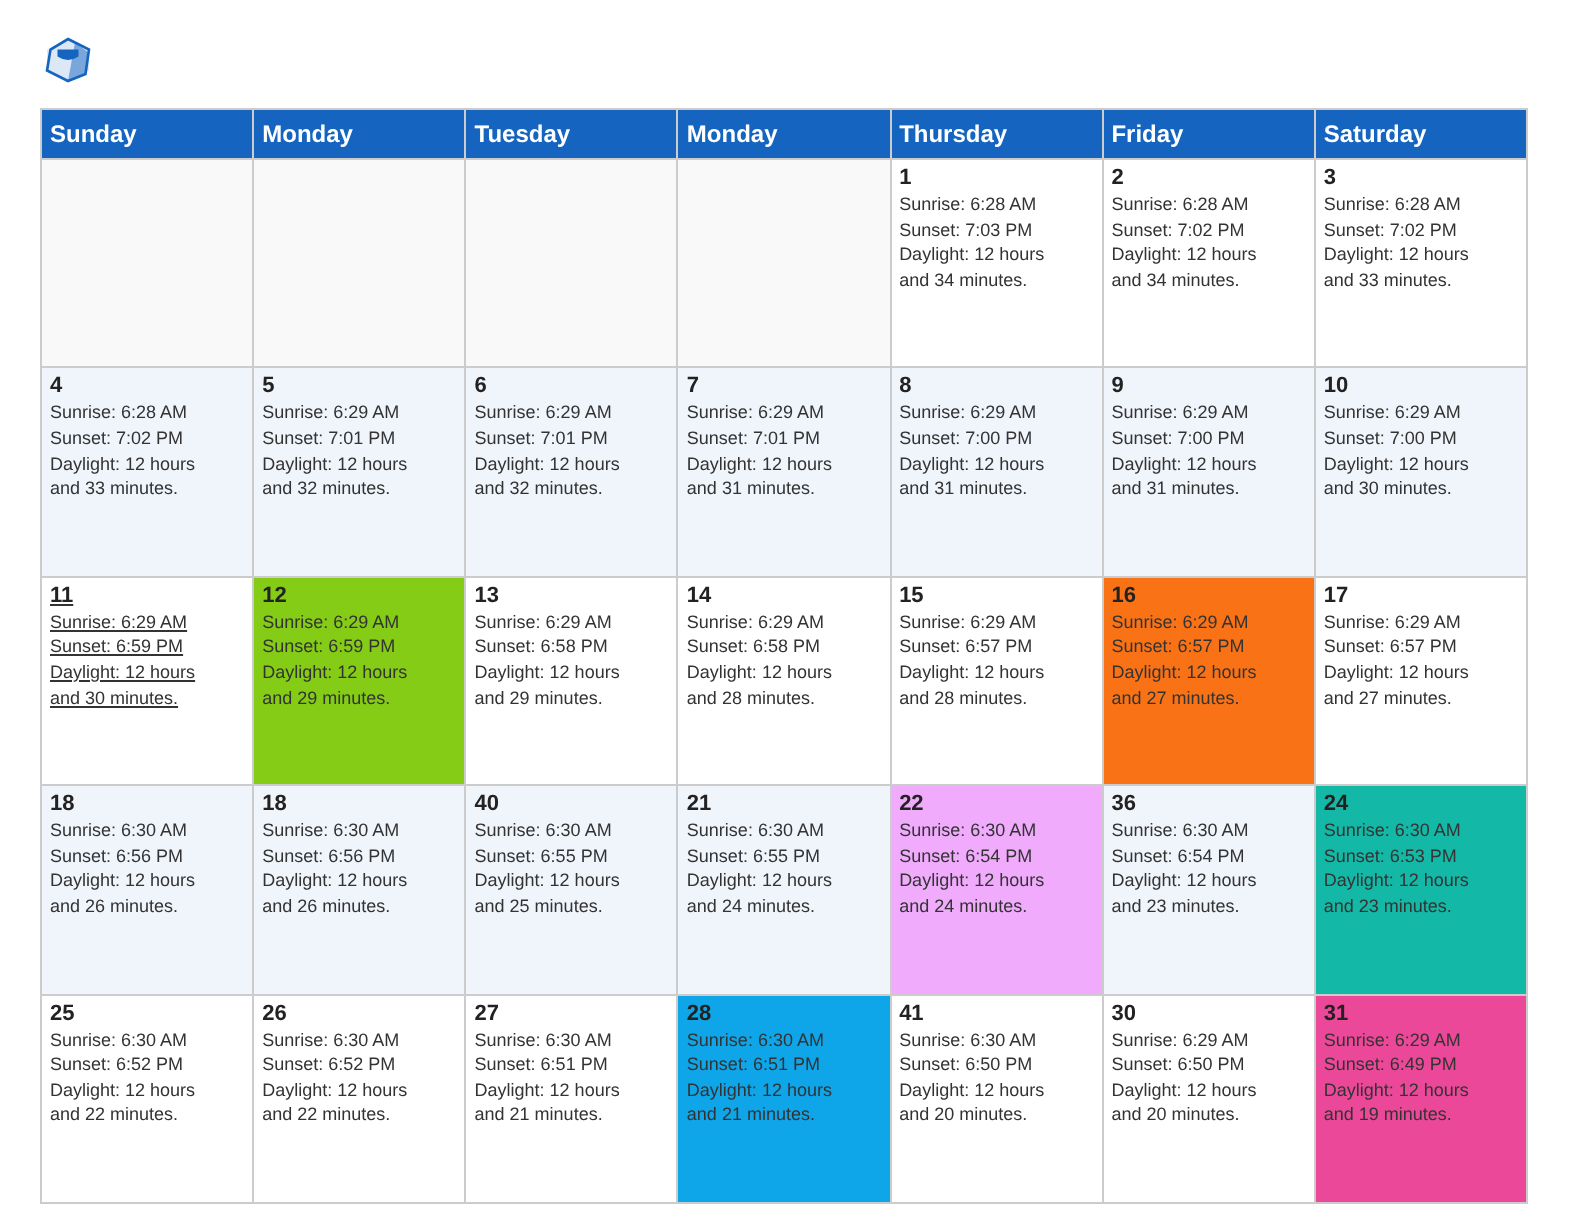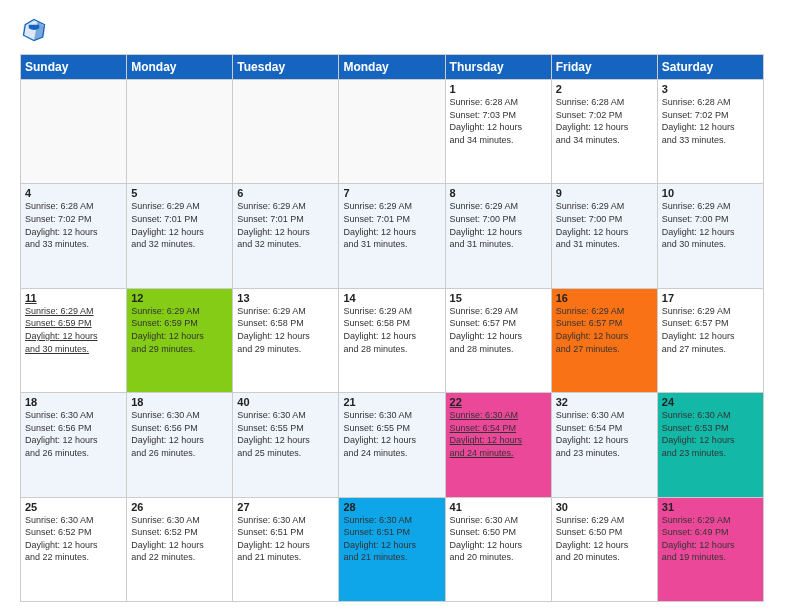--- a/index.html
+++ b/index.html
@@ -294,29 +294,29 @@
 Daylight: 12 hours
 and 25 minutes.</div>
           </td>
           <td style="background: rgb(240, 244, 251);">
             <span class="day-num">21</span>
             <div class="day-info" style="white-space: pre-line;">Sunrise: 6:30 AM
 Sunset: 6:55 PM
 Daylight: 12 hours
 and 24 minutes.</div>
           </td>
-          <td style="background: #ec4899; text-decoration: underline;">
+          <td style="background: #f0abfc;">
             <span class="day-num">22</span>
             <div class="day-info" style="white-space: pre-line;">Sunrise: 6:30 AM
 Sunset: 6:54 PM
 Daylight: 12 hours
 and 24 minutes.</div>
           </td>
           <td style="background: rgb(240, 244, 251);">
-            <span class="day-num">32</span>
+            <span class="day-num">36</span>
             <div class="day-info" style="white-space: pre-line;">Sunrise: 6:30 AM
 Sunset: 6:54 PM
 Daylight: 12 hours
 and 23 minutes.</div>
           </td>
           <td style="background: #14b8a6;">
             <span class="day-num">24</span>
             <div class="day-info" style="white-space: pre-line;">Sunrise: 6:30 AM
 Sunset: 6:53 PM
 Daylight: 12 hours

